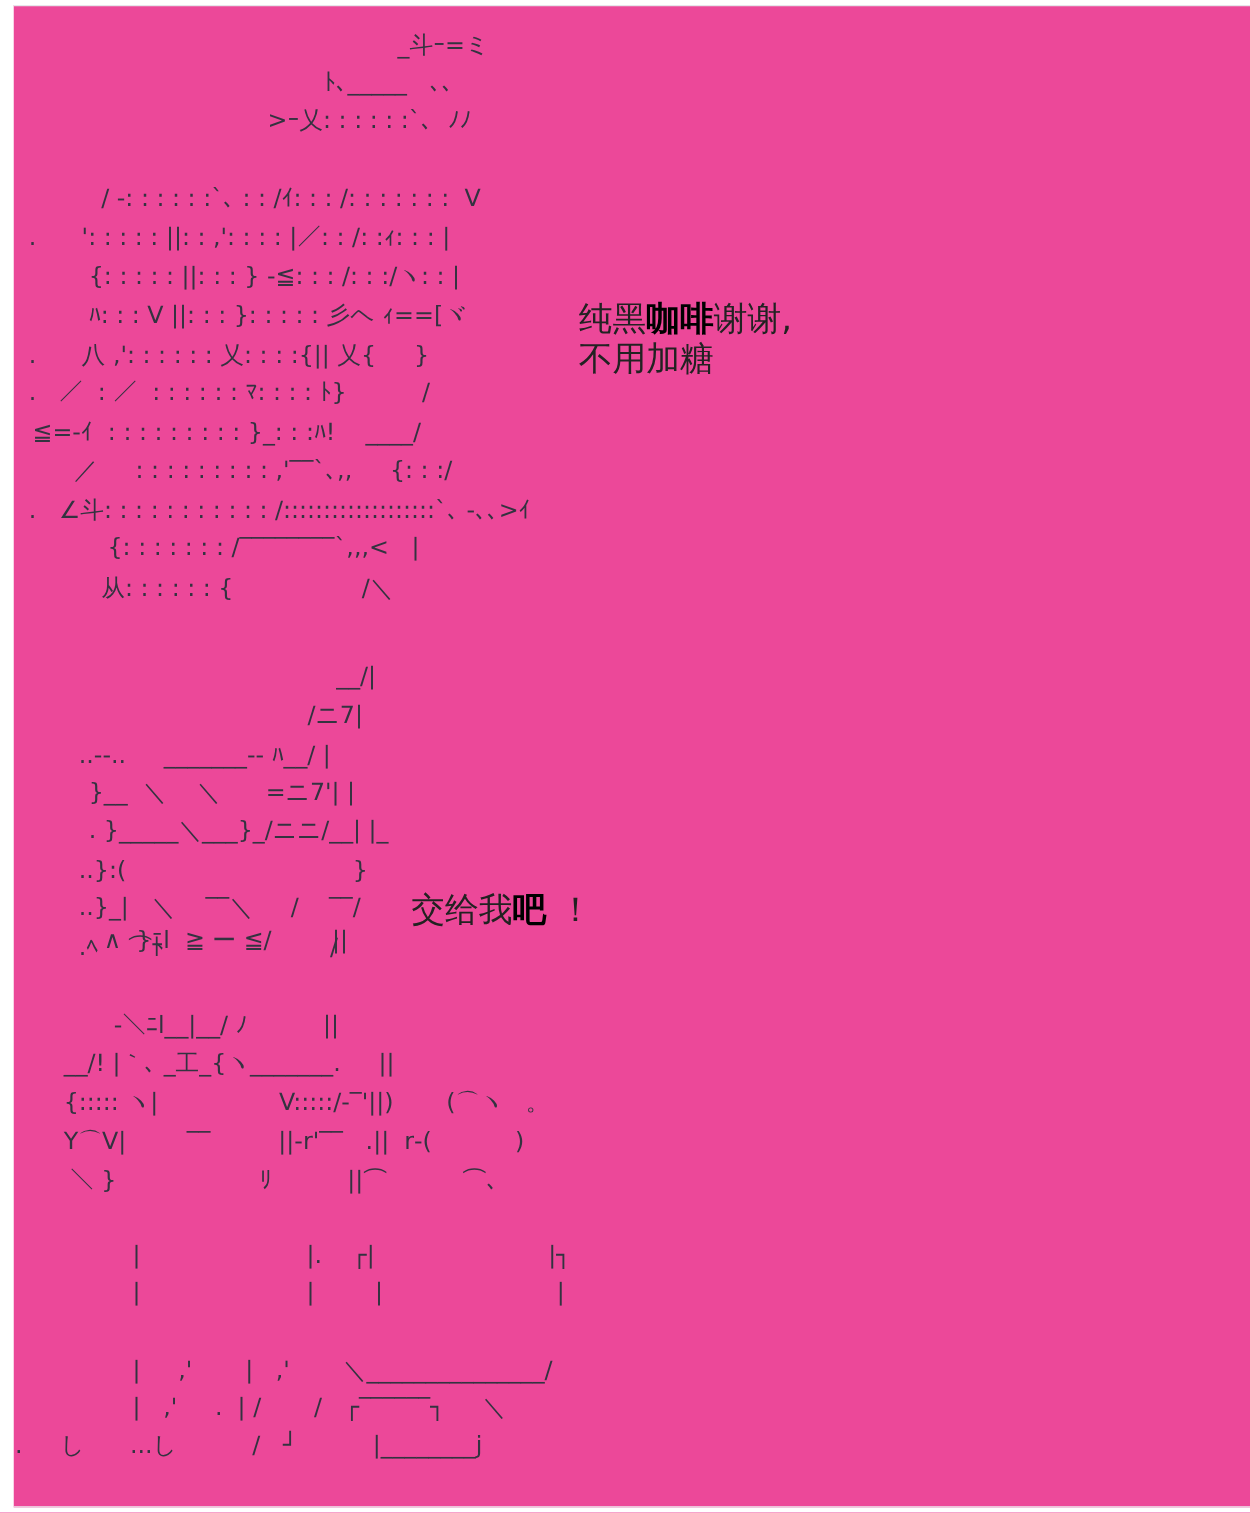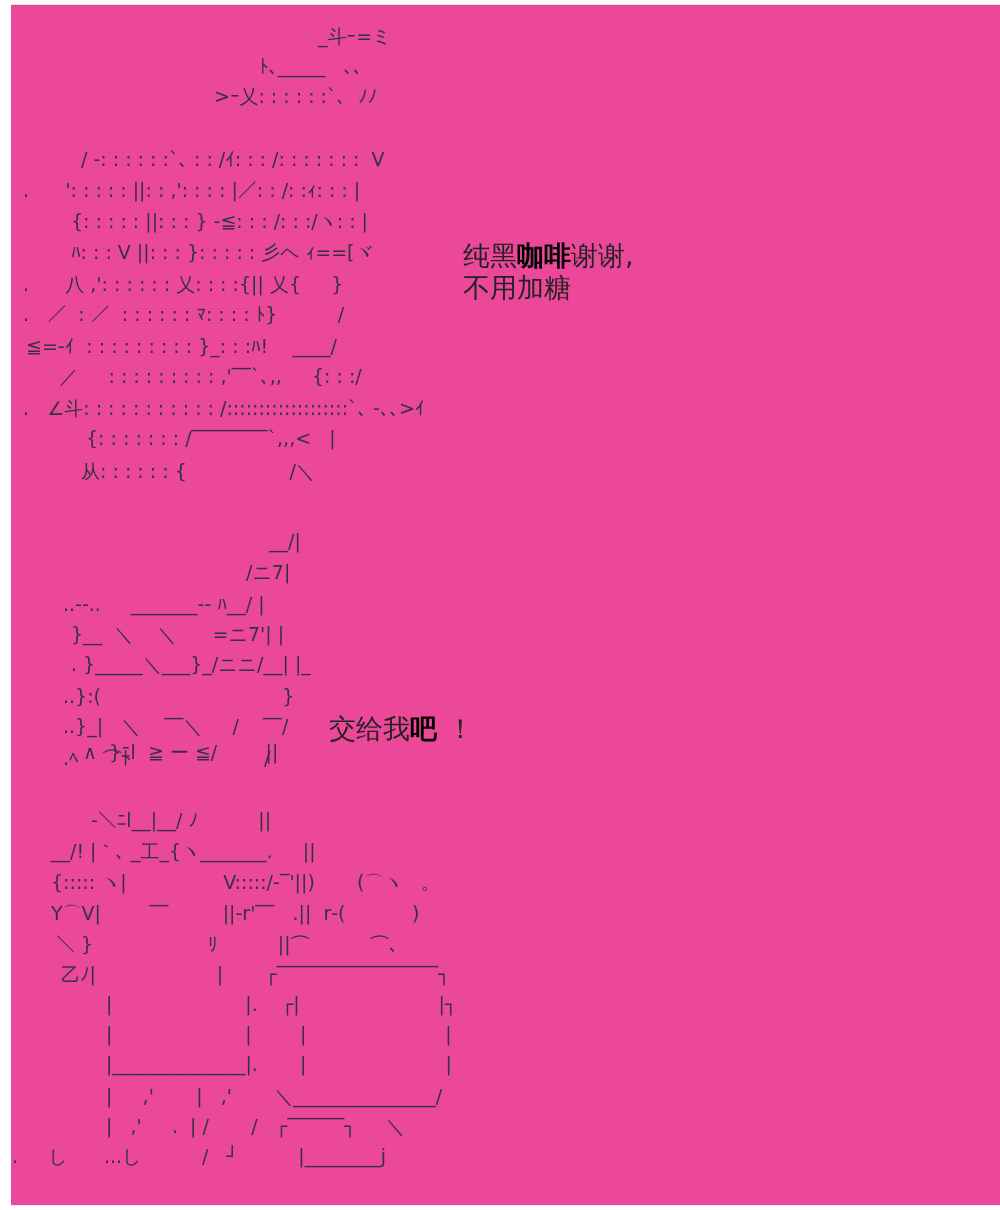--- a/index.html
+++ b/index.html
@@ -65,24 +65,22 @@
       <div class="ln" style="left: 60px; top: 648px;">. }_____＼___}_/ニニ/__| |_</div>
       <div class="ln" style="left: 52px; top: 680px;">..}:(                              }</div>
       <div class="ln" style="left: 52px; top: 710px;">..}_|   ＼    ‾‾＼     /    ‾‾/</div>
       <div class="ln" style="left: 52px; top: 742px;">.ﾍ    ⌒ﾄ                      /</div>
       <div class="ln" style="left: 72px; top: 736px;">∧  }ﾆl  ≧ ー ≦/        ||</div>
       <div class="ln" style="left: 80px; top: 804px;">‐＼ﾆl__|__/ ﾉ          ||</div>
       <div class="ln" style="left: 40px; top: 835px;">__/! |｀､ _工_{ヽ_______.     ||</div>
       <div class="ln" style="left: 40px; top: 897px;">Y⌒V|        ‾‾         ||‐r'‾‾   .||  r‐(           )</div>
       <div class="ln" style="left: 40px; top: 866px;">{::::: ヽ|                V:::::/‐‾'||)       (⌒ヽ   。</div>
       <div class="ln" style="left: 45px; top: 928px;">＼ }                   ﾘ          ||⌒          ⌒､</div>
-      <div class="ln" style="left: 50px; top: 958px;">乙ﾉ|                    |       ┌‾‾‾‾‾‾‾‾‾‾‾‾‾‾‾‾‾┐</div>
       <div class="ln" style="left: 95px; top: 988px;">|                      |.    ┌|                       |┐</div>
       <div class="ln" style="left: 95px; top: 1018px;">|                      |        |                       |</div>
-      <div class="ln" style="left: 95px; top: 1048px;">|______________|.       |                       |</div>
       <div class="ln" style="left: 95px; top: 1080px;">|     ,'       |   ,'       ＼_______________/</div>
       <div class="ln" style="left: 95px; top: 1110px;">|   ,'     .  | /       /   ┌‾‾‾‾‾‾┐     ＼</div>
       <div class="ln" style="left: 1px; top: 1140px;">.     し      ...し          /   ┘          |________j</div>
     </div>
 
   <div class="speech" style="left:452px; top:236px;"><span>纯黑</span><b>咖啡</b><span>谢谢,</span></div>
   <div class="speech" style="left:452px; top:268px;"><span>不用加糖</span></div>
 
   <div class="speech" style="left:318px; top:709px;"><span>交给我</span><b>吧</b><span style="margin-left:10px;">！</span></div>
 </div>

